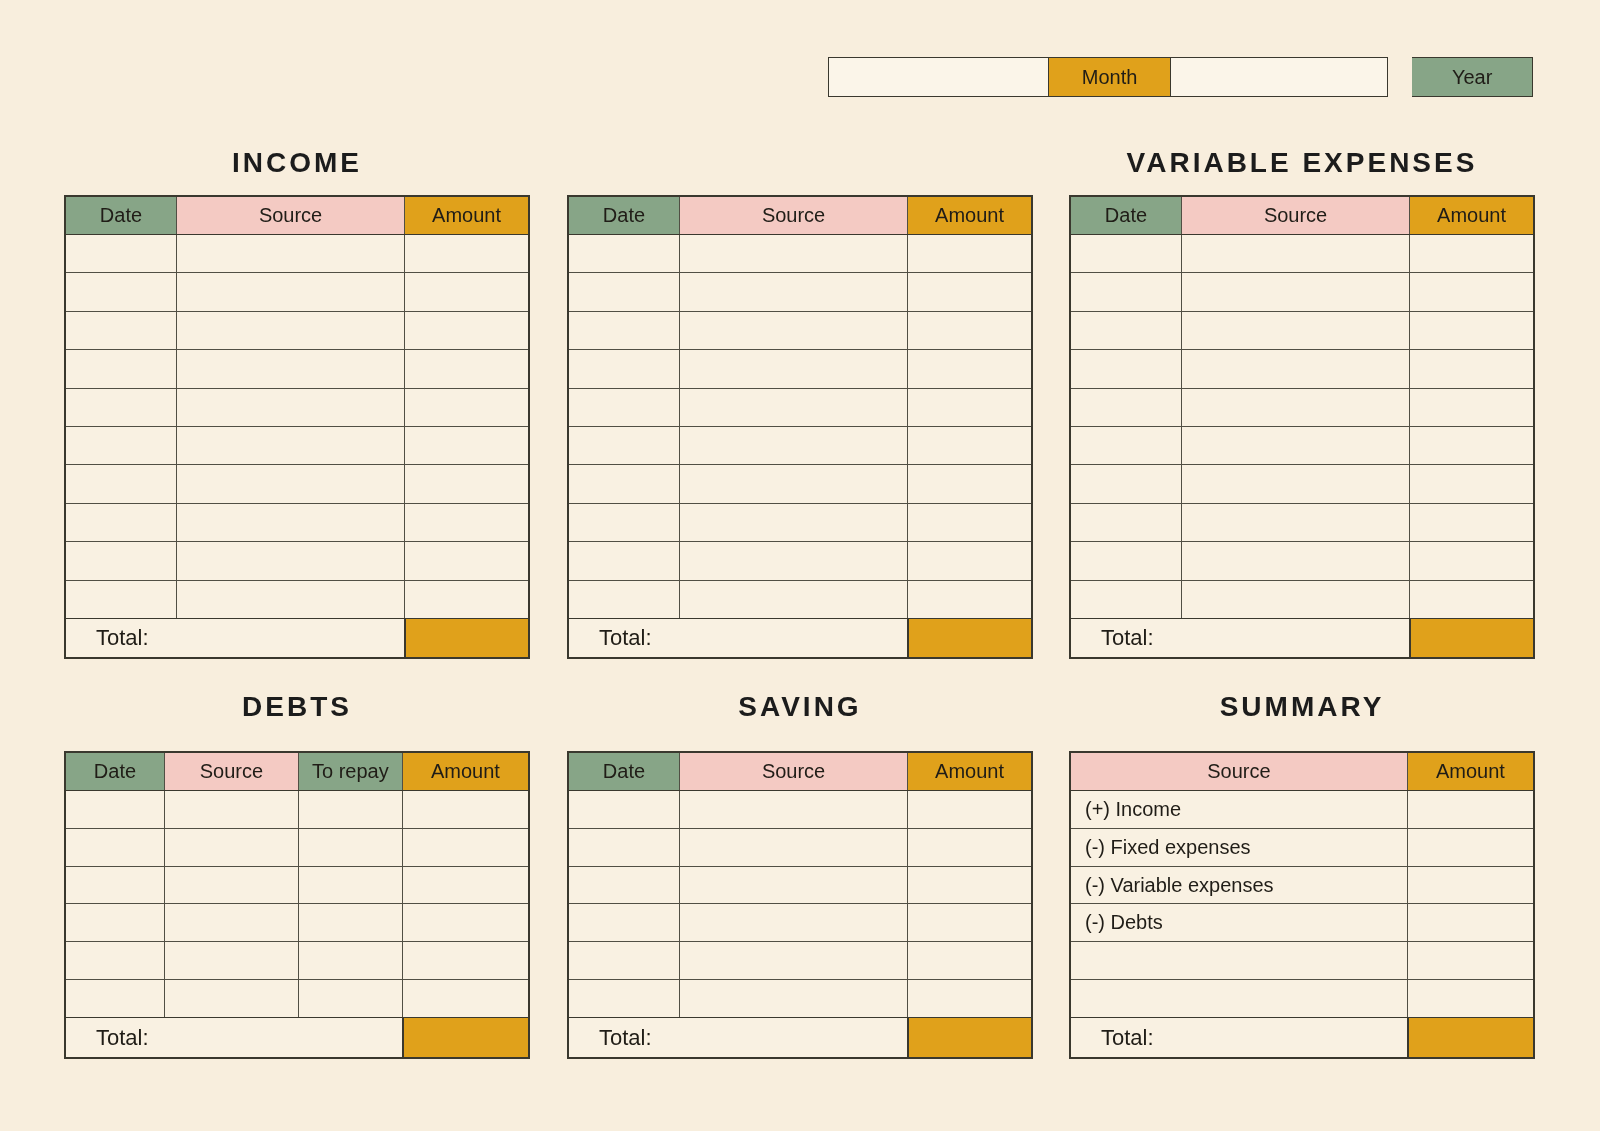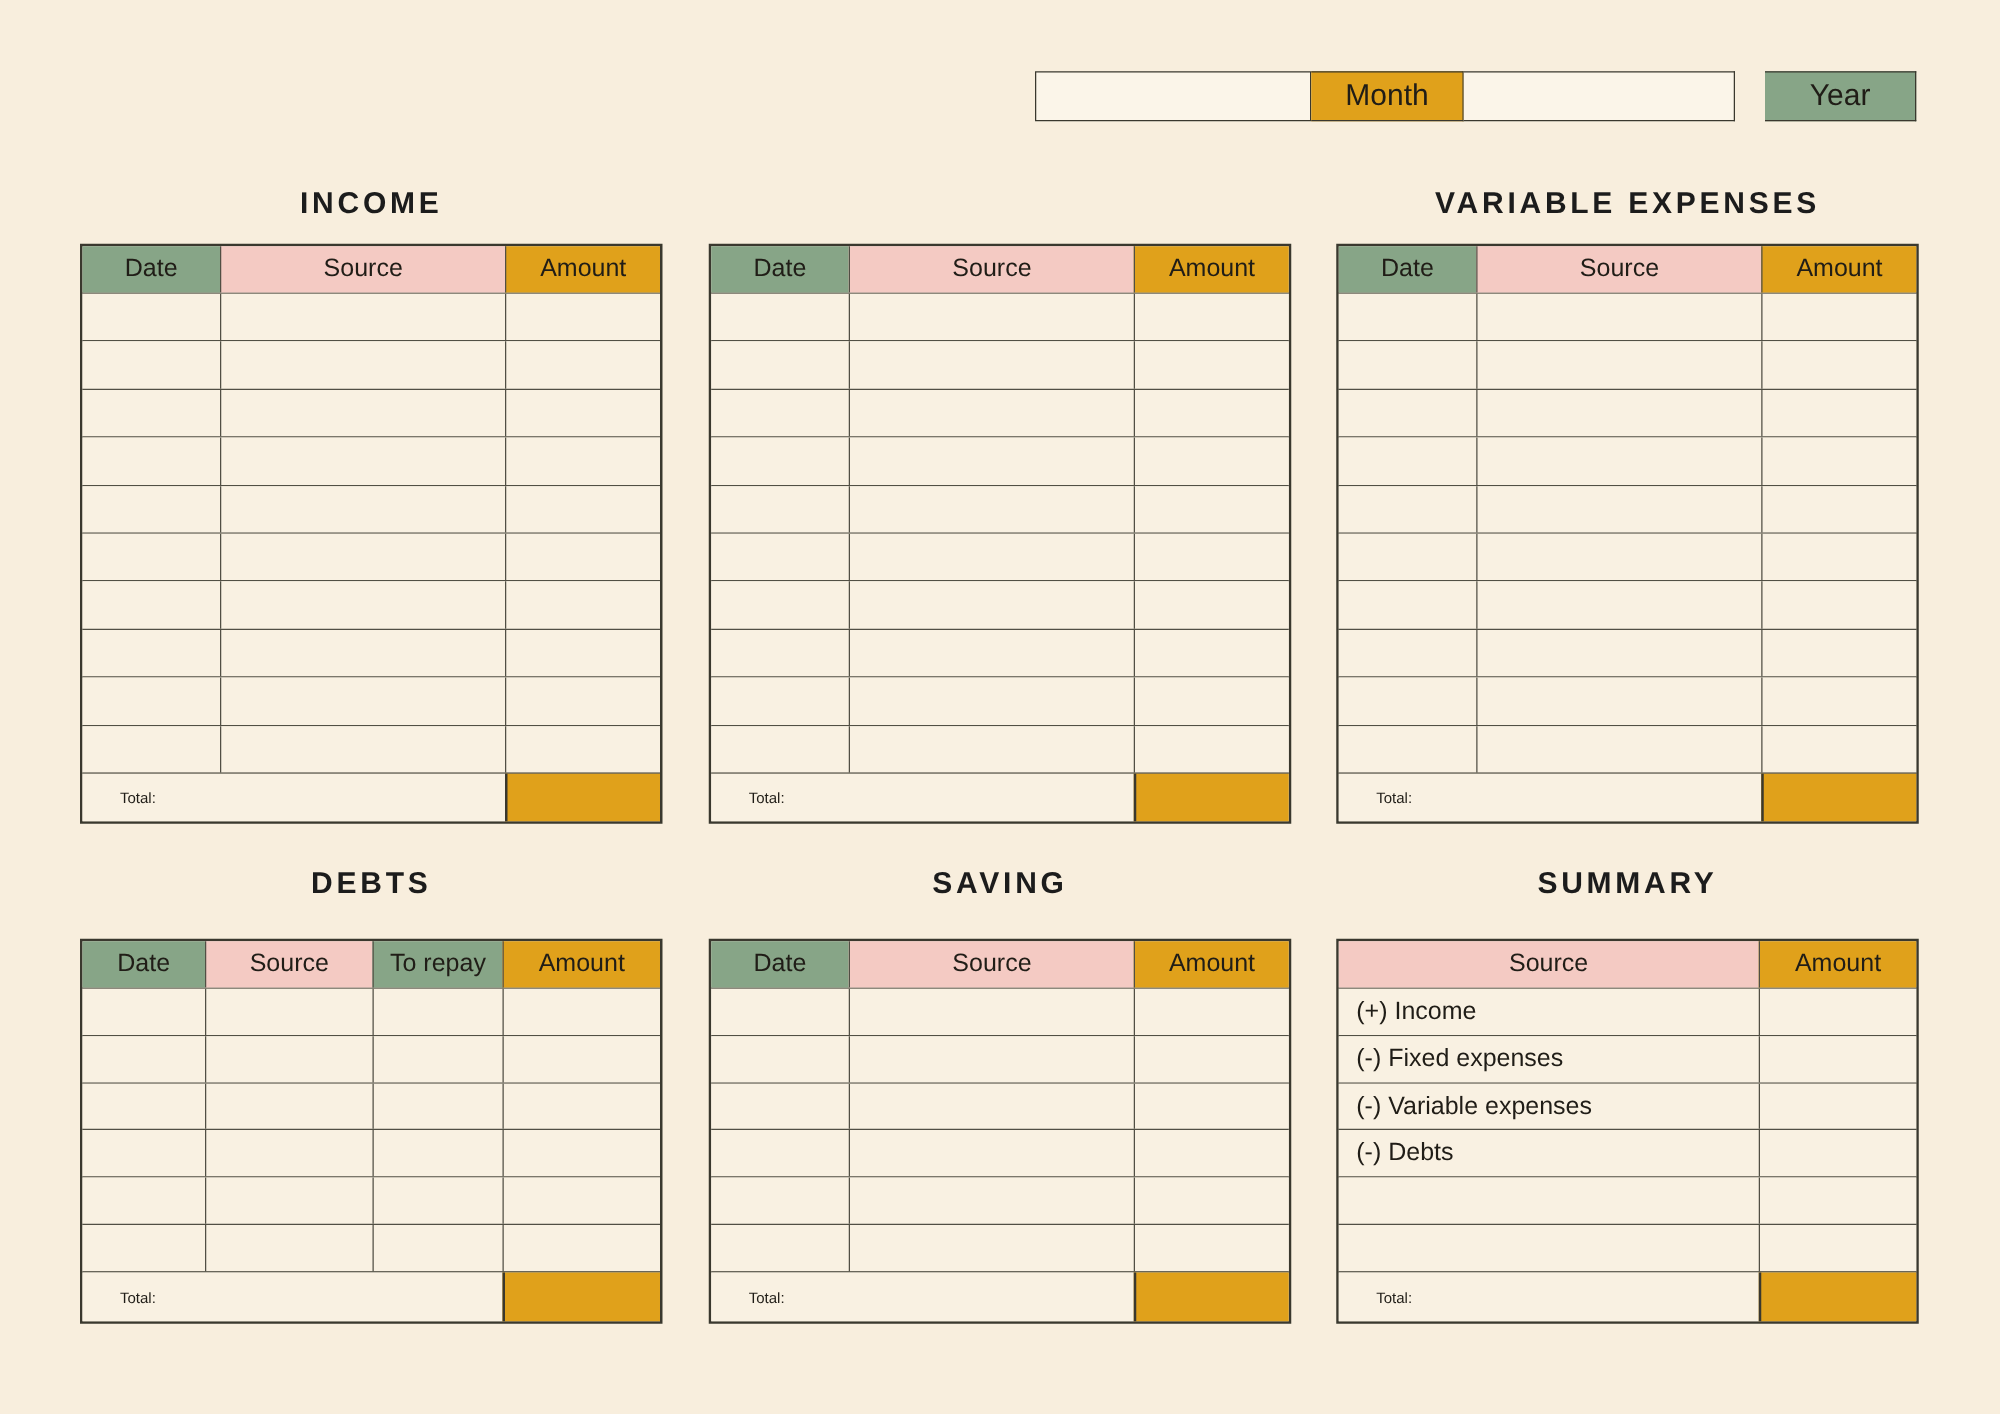--- a/index.html
+++ b/index.html
@@ -24,32 +24,32 @@
   .canvas{position:relative;width:1600px;height:1131px;background:var(--bg);}
 
   
   .topbar{
     position:absolute;left:828px;top:57px;width:705px;height:40px;
     display:flex;
   }
   .topbar .seg{
     height:100%;border:1px solid var(--bd);
     display:flex;align-items:center;justify-content:center;
-    font-size:24px;
+    font-size:20px;
   }
   .topbar .seg + .seg{border-left:none;}
   .seg.inputfield{background:var(--field);}
   .seg.month{background:var(--gold);}
   .seg.year{background:var(--green);margin-left:24px;}
   .w-f1{width:229px;} .w-m{width:126px;} .w-f2{width:225px;} .w-y{width:125px;}
 
   
   .ttl{
     position:absolute;height:30px;line-height:30px;width:466px;
-    text-align:center;font-size:24px;font-weight:700;letter-spacing:3px;
+    text-align:center;font-size:28px;font-weight:700;letter-spacing:3px;
     color:#1c1c1c;
   }
 
   
   .tbl{
     position:absolute;width:466px;
     display:flex;flex-direction:column;
     border:2px solid var(--bd);
     background:var(--cell);
   }
@@ -69,21 +69,21 @@
   .tbody{flex:1 1 auto;display:flex;flex-direction:column;}
   .tbody .tr{flex:1 1 0;}
   .tbody .tr + .tr{border-top:1px solid var(--line);}
   .tbody .td{background:var(--cell);}
 
   .trow{flex:0 0 auto;border-top:1px solid var(--bd);}
   .tbl-top .trow{height:39px;}
   .tbl-bottom .trow{height:40px;}
   .total-label{
     flex:1 1 auto;display:flex;align-items:center;
-    padding-left:30px;font-size:12px;background:var(--cell);
+    padding-left:30px;font-size:22px;background:var(--cell);
   }
   .total-amount{
     flex:0 0 auto;background:var(--gold);
     border-left:2px solid var(--bd);
   }
 
   
   .t3 .c1{width:23.8%;} .t3 .c2{width:49.4%;} .t3 .c3{width:26.8%;}
   .t3 .total-amount{width:26.8%;}
   

